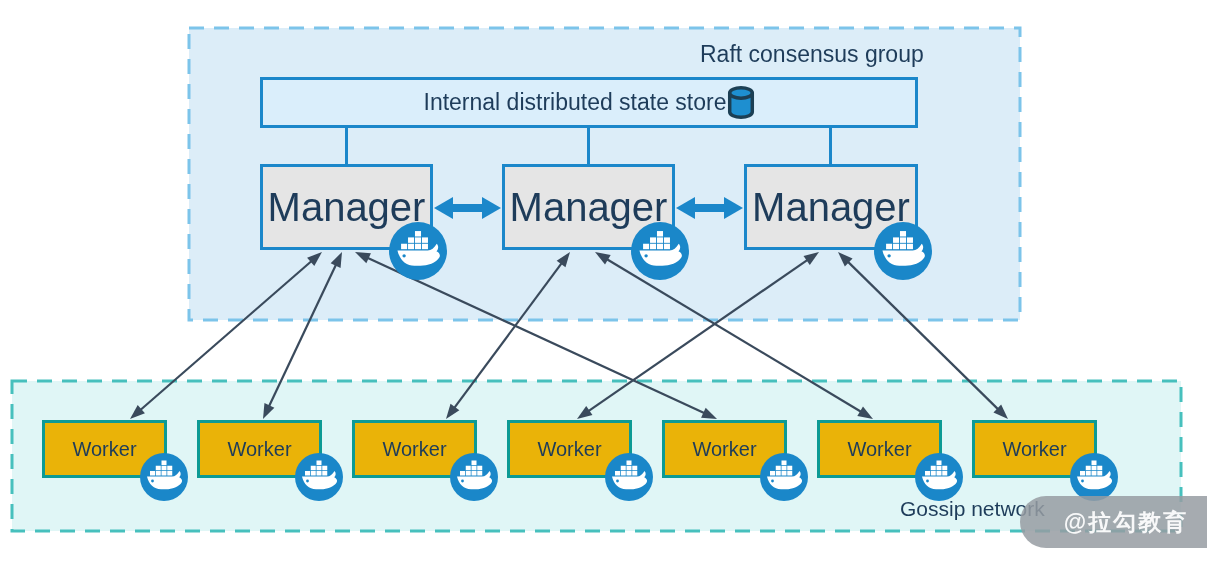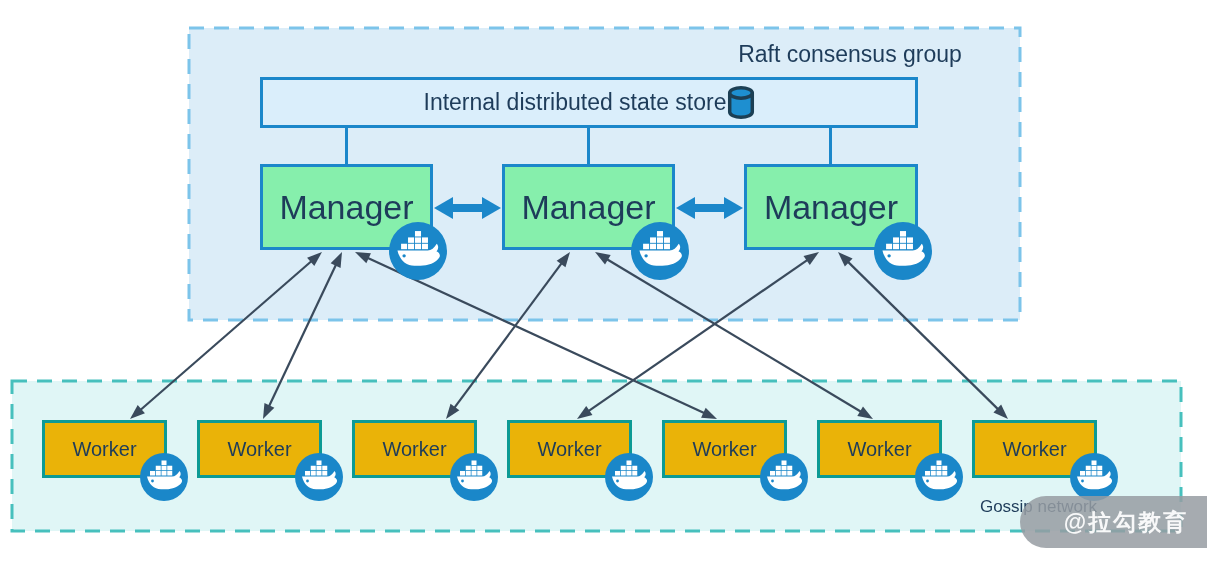--- a/index.html
+++ b/index.html
@@ -6,36 +6,36 @@
   #canvas{
     position:relative;width:1207px;height:566px;background:#ffffff;
     overflow:hidden;font-family:"Liberation Sans",sans-serif;
     -webkit-font-smoothing:antialiased;
   }
   .region{position:absolute;}
   #raft-region{left:189px;top:28px;width:831px;height:292px;background:#dcedf8;}
   #gossip-region{left:12px;top:381px;width:1169px;height:150px;background:#e0f6f6;}
 
   .group-label{
-    position:absolute;color:#1e3c5a;text-align:center;white-space:nowrap;
+    position:absolute;color:#1e3c5a;text-align:left;white-space:nowrap;
   }
   #raft-label{left:700px;top:41px;width:300px;font-size:23px;}
-  #gossip-label{left:900px;top:497px;width:277px;font-size:17px;}
+  #gossip-label{left:900px;top:497px;width:277px;font-size:21px;}
 
   .node{
     position:absolute;box-sizing:border-box;display:flex;
     align-items:center;justify-content:center;color:#1e3c5a;
   }
   #store-node{
     left:260px;top:77px;width:658px;height:51px;
     background:#daeefb;border:3px solid #1b87ca;font-size:23px;
   }
   .manager{
     width:173px;height:86px;top:164px;
-    background:#86efac;border:3px solid #1b87ca;font-size:34px;
+    background:#e5e5e5;border:3px solid #1b87ca;font-size:40px;
   }
   .worker{
     width:125px;height:58px;top:420px;
     background:#eab308;border:3px solid #0d9a94;font-size:20px;
   }
   .docker-badge{position:absolute;pointer-events:none;}
   svg#overlay{position:absolute;left:0;top:0;z-index:5;pointer-events:none;}
   .node span{position:relative;z-index:2;}
 
   #watermark{

